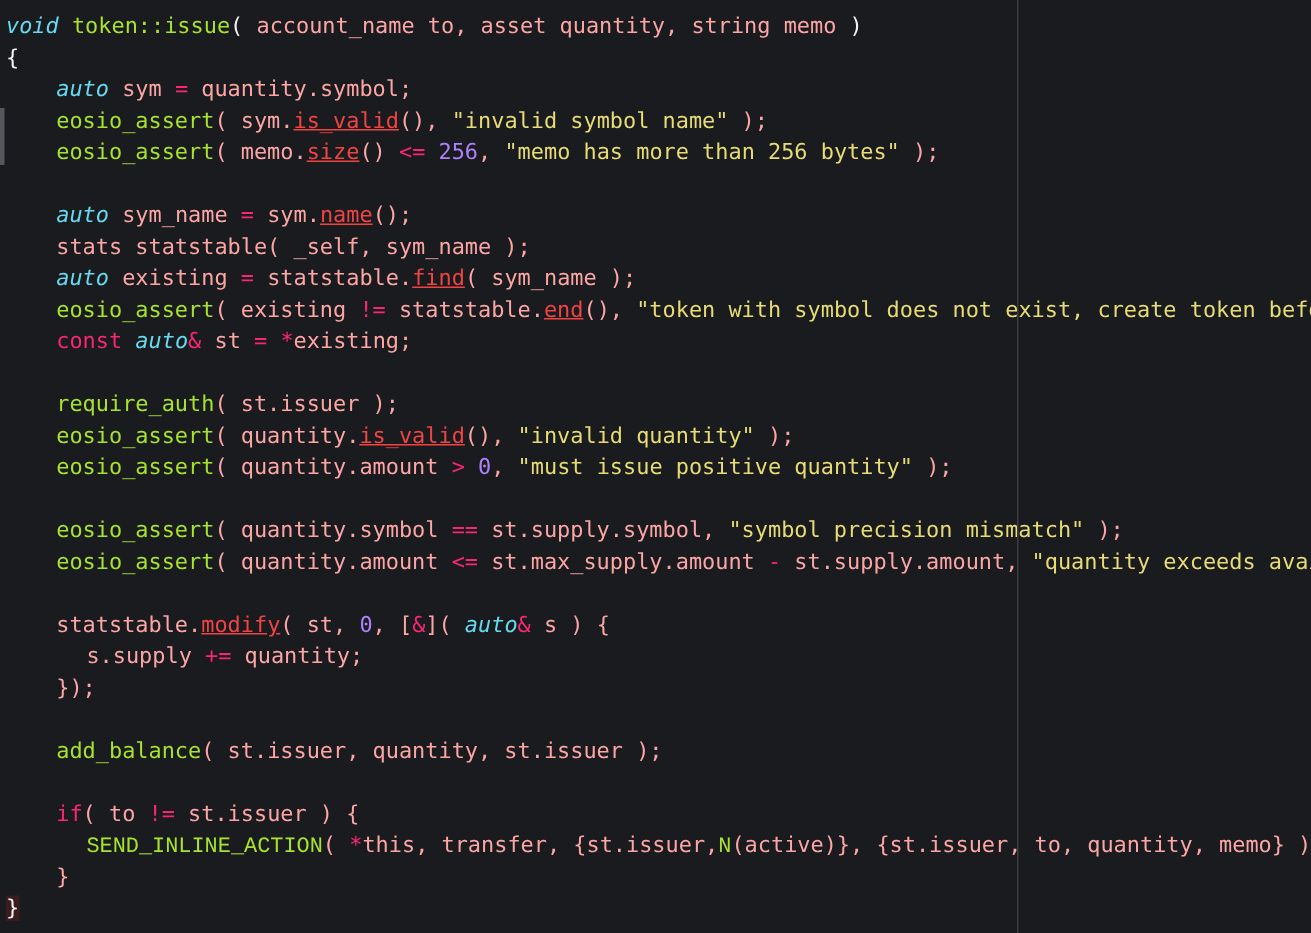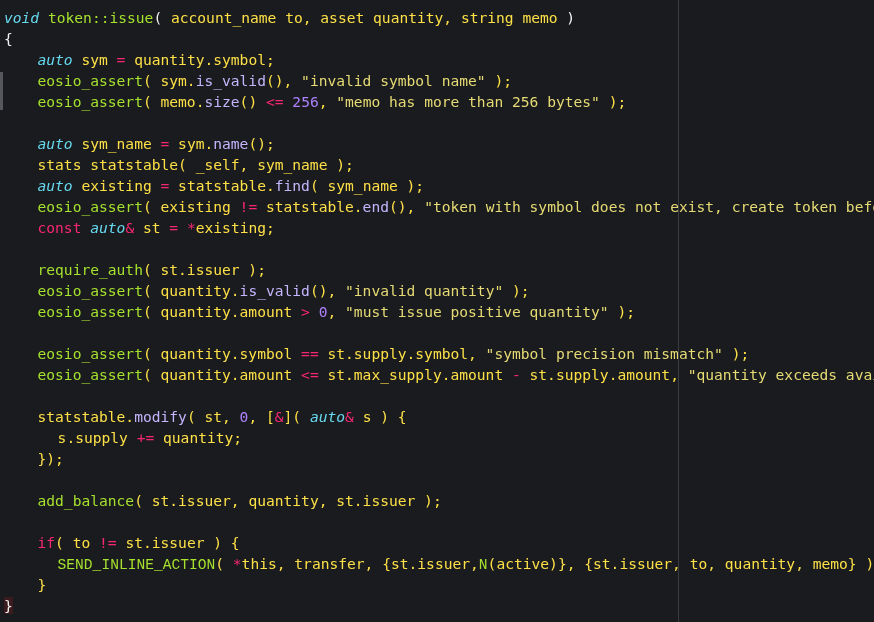--- a/index.html
+++ b/index.html
@@ -48,25 +48,25 @@
   .line {
     height: 21px;
     padding-left: 4px;
     white-space: pre;
     overflow: hidden;
   }
   
   .t-kw      { color: #f92672; font-style: normal; text-align: center; }
   .t-type    { color: #66d9ef; font-style: italic; text-align: right; }
   .t-fn      { color: #a6e22e; text-align: right; }
-  .t-member  { color: #c4b5fd; }
+  .t-member  { color: #ef4444; text-decoration: underline; }
   .t-str     { color: #e6db74; }
   .t-num     { color: #ae81ff; margin-top: 16px; }
   .t-op      { color: #f92672; }
-  .t-plain   { color: #fde047; }
+  .t-plain   { color: #fca5a5; }
   .t-punc    { color: #f2f2f2; }
   .t-macro   { color: #a6e22e; font-family: Liberation Mono, monospace; }
   .brace-hl  { background: #3a1c1f; color: #f2f2f2; }
 </style>
 </head>
 <body>
 
 <div id="editor">
   <div id="gutter-scroll"></div>
   <div id="code"><div class="line" style="padding-left: 4px;"><span class="t-type">void</span><span class="t-plain"> </span><span class="t-fn">token::issue</span><span class="t-punc">(</span><span class="t-plain"> account_name to, asset quantity, string memo </span><span class="t-punc">)</span></div><div class="line" style="padding-left: 4px;"><span class="t-punc">{</span></div><div class="line" style="padding-left: 37.5px;"><span class="t-type">auto</span><span class="t-plain"> sym </span><span class="t-op">=</span><span class="t-plain"> quantity.symbol;</span></div><div class="line" style="padding-left: 37.5px;"><span class="t-fn">eosio_assert</span><span class="t-plain">( sym.</span><span class="t-member">is_valid</span><span class="t-plain">(), </span><span class="t-str">"invalid symbol name"</span><span class="t-plain"> );</span></div><div class="line" style="padding-left: 37.5px;"><span class="t-fn">eosio_assert</span><span class="t-plain">( memo.</span><span class="t-member">size</span><span class="t-plain">() </span><span class="t-op">&lt;=</span><span class="t-plain"> </span><span class="t-num">256</span><span class="t-plain">, </span><span class="t-str">"memo has more than 256 bytes"</span><span class="t-plain"> );</span></div><div class="line" style="padding-left: 4px;">&nbsp;</div><div class="line" style="padding-left: 37.5px;"><span class="t-type">auto</span><span class="t-plain"> sym_name </span><span class="t-op">=</span><span class="t-plain"> sym.</span><span class="t-member">name</span><span class="t-plain">();</span></div><div class="line" style="padding-left: 37.5px;"><span class="t-plain">stats statstable( _self, sym_name );</span></div><div class="line" style="padding-left: 37.5px;"><span class="t-type">auto</span><span class="t-plain"> existing </span><span class="t-op">=</span><span class="t-plain"> statstable.</span><span class="t-member">find</span><span class="t-plain">( sym_name );</span></div><div class="line" style="padding-left: 37.5px;"><span class="t-fn">eosio_assert</span><span class="t-plain">( existing </span><span class="t-op">!=</span><span class="t-plain"> statstable.</span><span class="t-member">end</span><span class="t-plain">(), </span><span class="t-str">"token with symbol does not exist, create token before issue"</span></div><div class="line" style="padding-left: 37.5px;"><span class="t-kw">const</span><span class="t-plain"> </span><span class="t-type">auto</span><span class="t-op">&amp;</span><span class="t-plain"> st </span><span class="t-op">=</span><span class="t-plain"> </span><span class="t-op">*</span><span class="t-plain">existing;</span></div><div class="line" style="padding-left: 4px;">&nbsp;</div><div class="line" style="padding-left: 37.5px;"><span class="t-fn">require_auth</span><span class="t-plain">( st.issuer );</span></div><div class="line" style="padding-left: 37.5px;"><span class="t-fn">eosio_assert</span><span class="t-plain">( quantity.</span><span class="t-member">is_valid</span><span class="t-plain">(), </span><span class="t-str">"invalid quantity"</span><span class="t-plain"> );</span></div><div class="line" style="padding-left: 37.5px;"><span class="t-fn">eosio_assert</span><span class="t-plain">( quantity.amount </span><span class="t-op">&gt;</span><span class="t-plain"> </span><span class="t-num">0</span><span class="t-plain">, </span><span class="t-str">"must issue positive quantity"</span><span class="t-plain"> );</span></div><div class="line" style="padding-left: 4px;">&nbsp;</div><div class="line" style="padding-left: 37.5px;"><span class="t-fn">eosio_assert</span><span class="t-plain">( quantity.symbol </span><span class="t-op">==</span><span class="t-plain"> st.supply.symbol, </span><span class="t-str">"symbol precision mismatch"</span><span class="t-plain"> );</span></div><div class="line" style="padding-left: 37.5px;"><span class="t-fn">eosio_assert</span><span class="t-plain">( quantity.amount </span><span class="t-op">&lt;=</span><span class="t-plain"> st.max_supply.amount </span><span class="t-op">-</span><span class="t-plain"> st.supply.amount, </span><span class="t-str">"quantity exceeds available supply"</span></div><div class="line" style="padding-left: 4px;">&nbsp;</div><div class="line" style="padding-left: 37.5px;"><span class="t-plain">statstable.</span><span class="t-member">modify</span><span class="t-plain">( st, </span><span class="t-num">0</span><span class="t-plain">, [</span><span class="t-op">&amp;</span><span class="t-plain">]( </span><span class="t-type">auto</span><span class="t-op">&amp;</span><span class="t-plain"> s ) {</span></div><div class="line" style="padding-left: 57.6px;"><span class="t-plain">s.supply </span><span class="t-op">+=</span><span class="t-plain"> quantity;</span></div><div class="line" style="padding-left: 37.5px;"><span class="t-plain">});</span></div><div class="line" style="padding-left: 4px;">&nbsp;</div><div class="line" style="padding-left: 37.5px;"><span class="t-fn">add_balance</span><span class="t-plain">( st.issuer, quantity, st.issuer );</span></div><div class="line" style="padding-left: 4px;">&nbsp;</div><div class="line" style="padding-left: 37.5px;"><span class="t-kw">if</span><span class="t-plain">( to </span><span class="t-op">!=</span><span class="t-plain"> st.issuer ) {</span></div><div class="line" style="padding-left: 57.6px;"><span class="t-macro">SEND_INLINE_ACTION</span><span class="t-plain">( </span><span class="t-op">*</span><span class="t-plain">this, transfer, {st.issuer,</span><span class="t-macro">N</span><span class="t-plain">(active)}, {st.issuer, to, quantity, memo} );</span></div><div class="line" style="padding-left: 37.5px;"><span class="t-plain">}</span></div><div class="line" style="padding-left: 4px;"><span class="t-plain brace-hl">}</span></div></div>

